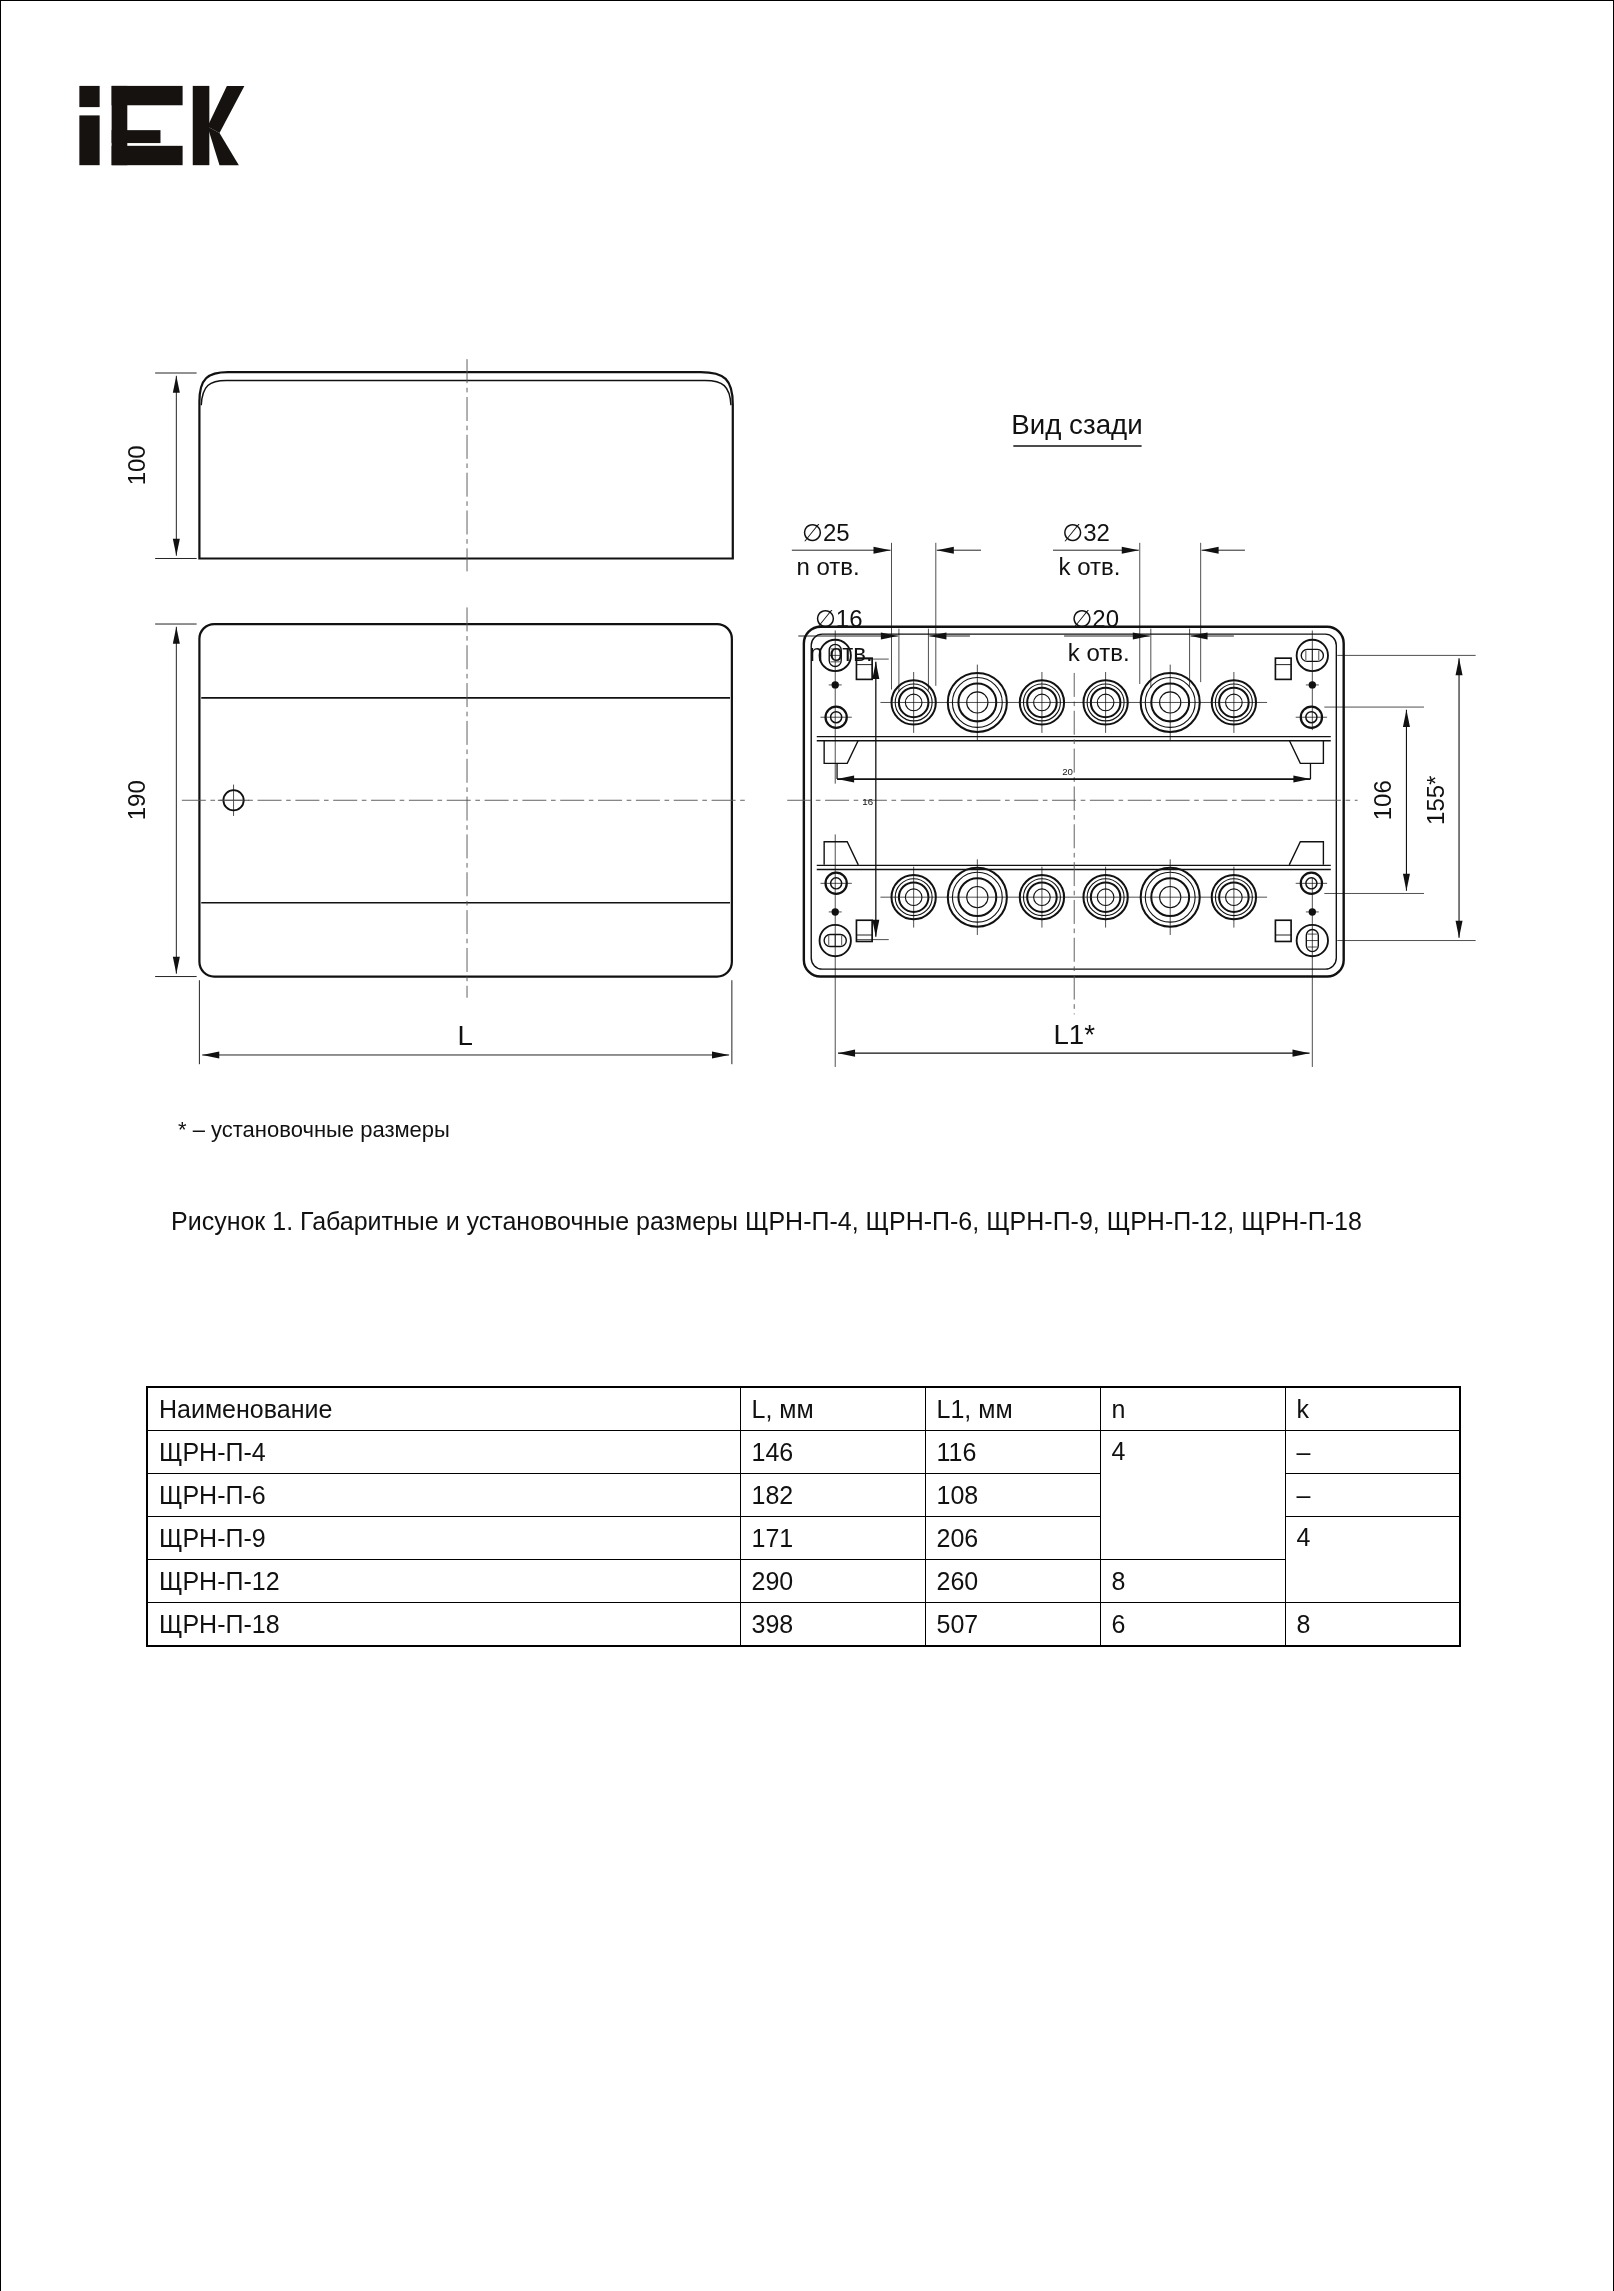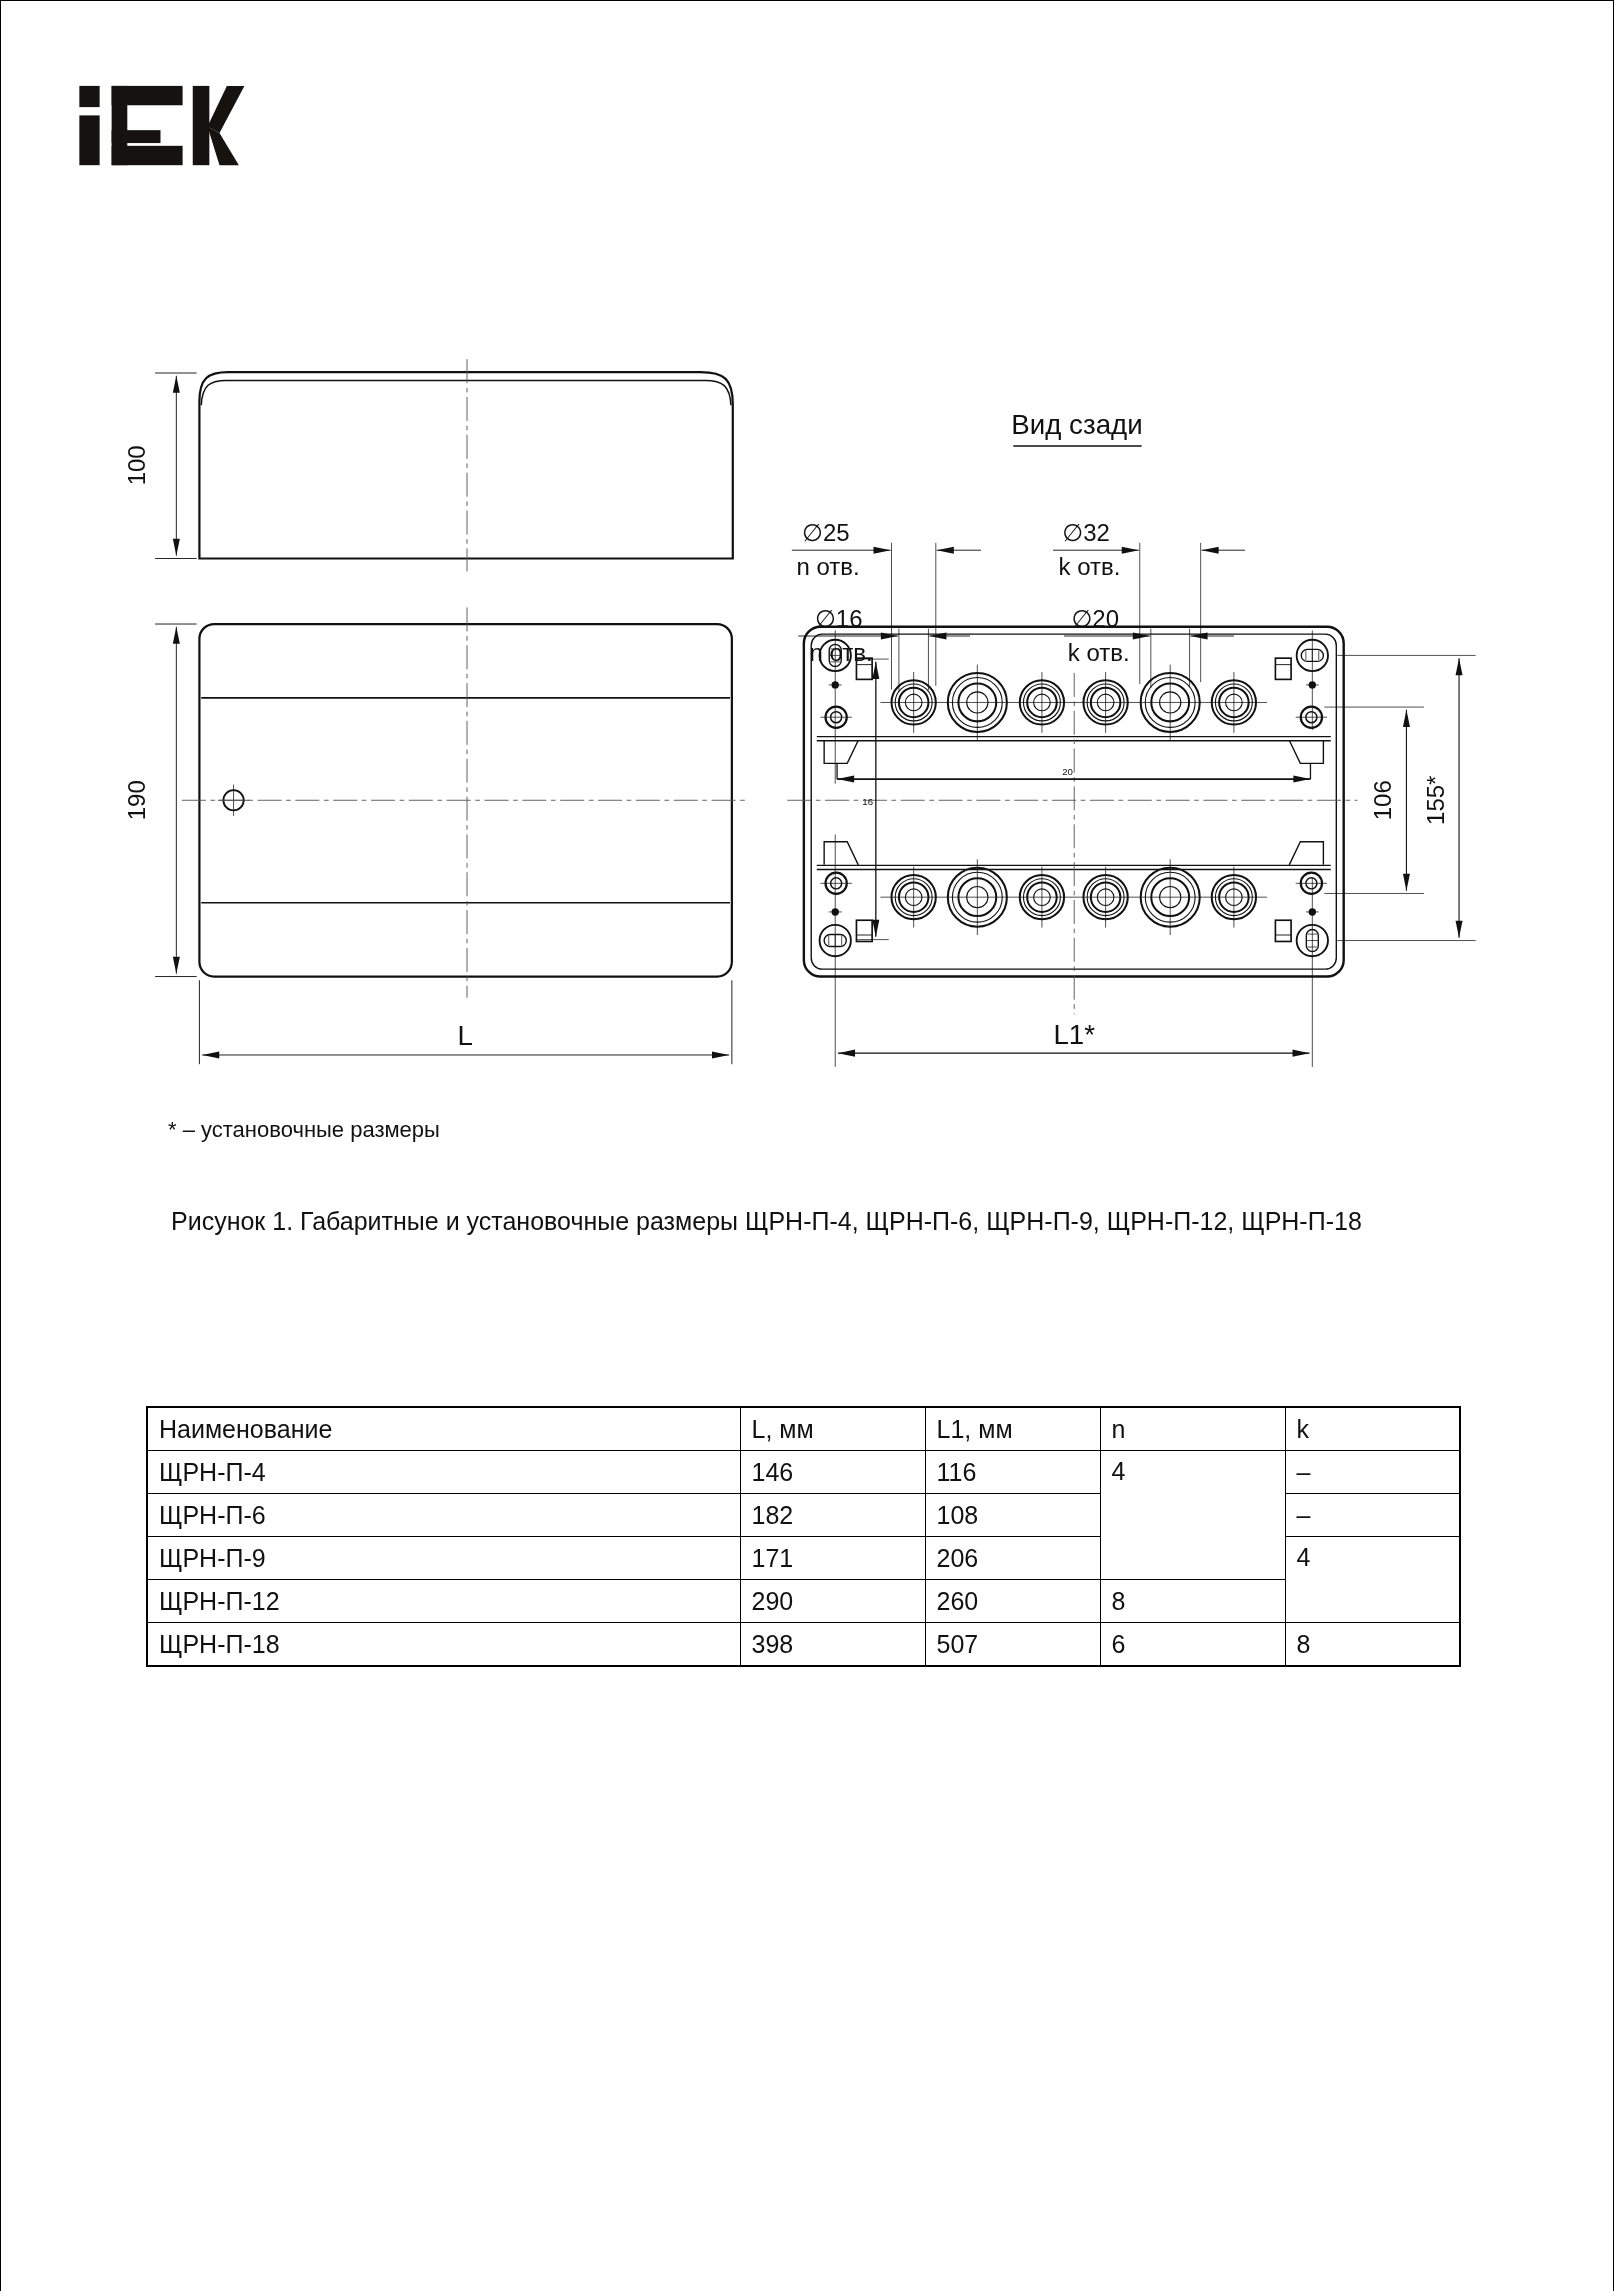--- a/index.html
+++ b/index.html
@@ -11,21 +11,21 @@
   .thick{stroke-width:2.4;}
   .mid{stroke-width:1.8;}
   .thin{stroke-width:1;}
   .xthin{stroke-width:0.8;}
   .cl{stroke:#555;stroke-width:1;fill:none;stroke-dasharray:26 5 5 5;}
   .dimtx{font-size:26px;}
   .dimtx-big{font-size:30px;}
   .tiny{font-size:10.5px;}
   .footnote{font-size:22px;}
   .caption{font-size:25px;}
-  table.dims{border-collapse:collapse;table-layout:fixed;width:1313px;margin-top:20px;}
+  table.dims{border-collapse:collapse;table-layout:fixed;width:1313px;}
   table.dims td,table.dims th{border:1.8px solid #000;font-size:25px;font-weight:normal;text-align:left;vertical-align:middle;padding:0 0 0 11px;overflow:hidden;white-space:nowrap;}
   table.dims{border:2.8px solid #000;}
   table.dims th{height:42px;}
   table.dims td{height:42px;}
 </style>
 </head>
 <body>
 
 <div class="page">
 
@@ -290,21 +290,21 @@
         <text class="dimtx" text-anchor="middle" transform="rotate(-90 1564 866)" x="1564" y="866">155*</text>
       </g>
 
       <g>
         <line class="ln" stroke-width="1.2" x1="907" y1="1140" x2="1418" y2="1140" marker-start="url(#arw)" marker-end="url(#arw)"></line>
         <text class="dimtx-big" text-anchor="middle" x="1163" y="1130">L1*</text>
       </g>
     </g>
   </svg>
 
-  <div class="abs footnote" style="left:167px;top:1116px;">* – установочные размеры</div>
+  <div class="abs footnote" style="left:177px;top:1116px;">* – установочные размеры</div>
 
   <div class="abs caption" style="left:170px;top:1206px;">Рисунок 1. Габаритные и установочные размеры ЩРН-П-4, ЩРН-П-6, ЩРН-П-9, ЩРН-П-12, ЩРН-П-18</div>
 
   <div class="abs" style="left:145px;top:1385px;">
     <table class="dims">
       <colgroup>
         <col style="width:593px">
           <col style="width:185px">
           <col style="width:175px">
           <col style="width:185px">

